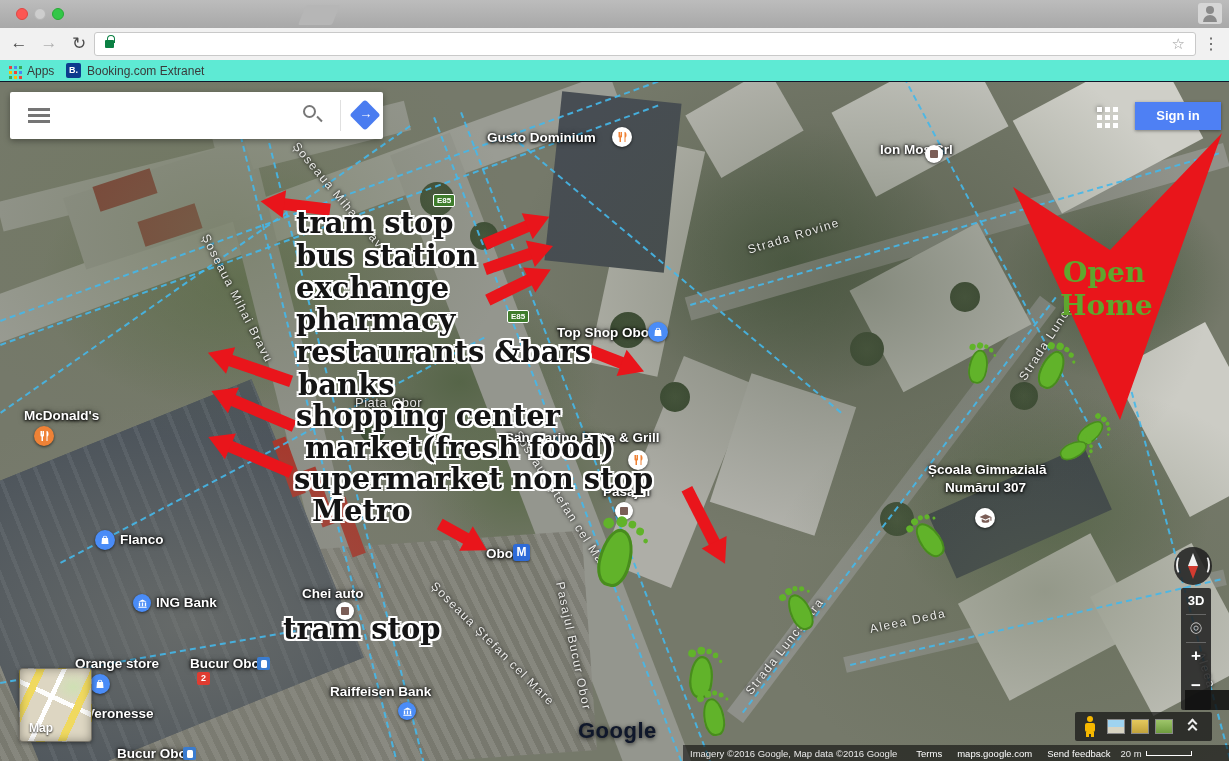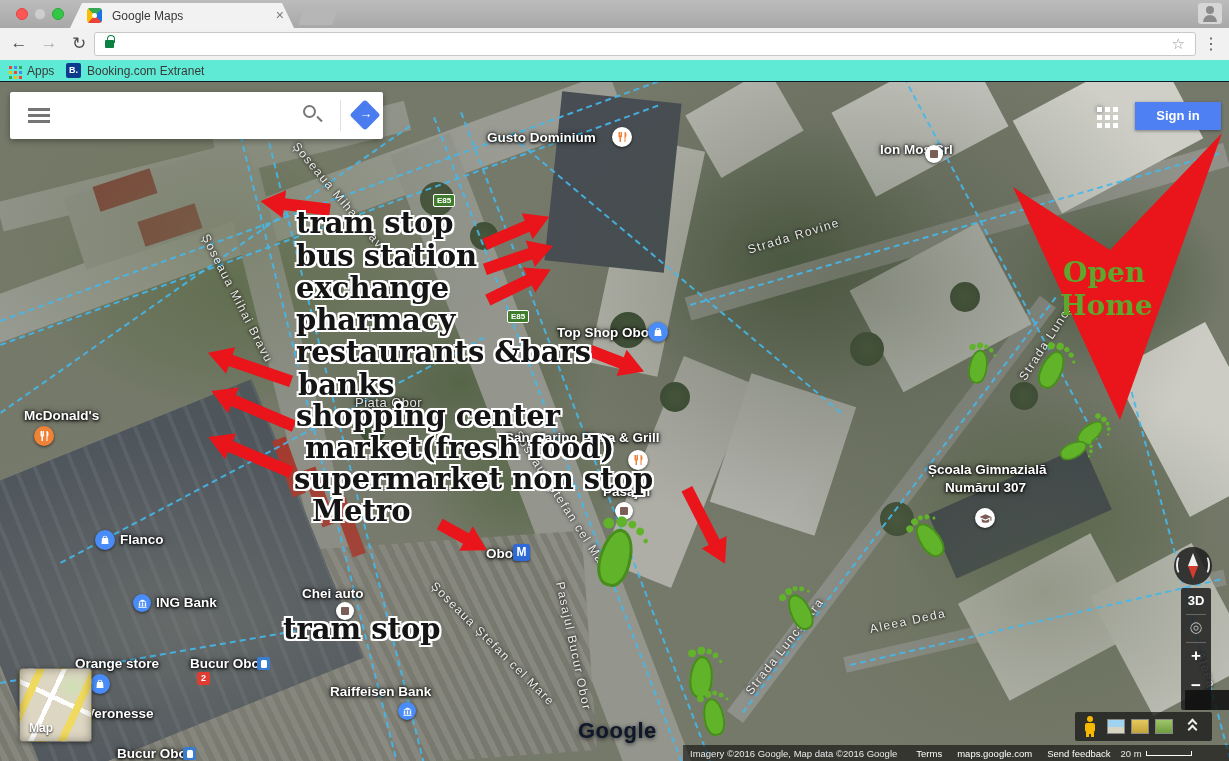--- a/index.html
+++ b/index.html
@@ -120,25 +120,20 @@
   #attr-terms { margin-right:15px; } #attr-site { margin-right:15px; } #attr-feedback { margin-right:10px; }
   #scalebar { width:46px; height:5px; border-left:1px solid #fff; border-right:1px solid #fff; border-bottom:1px solid #fff; margin-left:4px; }
 </style>
 </head>
 <body>
 
 <div id="titlebar">
   <span class="winbtn" style="left:16px;background:#fc5753;border:1px solid #df4744;"></span>
   <span class="winbtn" style="left:34px;background:#cdcdcd;border:1px solid #b5b5b5;"></span>
   <span class="winbtn" style="left:52px;background:#33c748;border:1px solid #27aa35;"></span>
-  <div id="tab">
-    <span id="tab-favicon"></span>
-    <span id="tab-title">Google Maps</span>
-    <span id="tab-close">×</span>
-  </div>
   <span id="newtab"></span>
   <span id="profile-btn">
       <b></b>
       <u></u>
     </span>
 </div>
 
 <div id="toolbar">
   <span class="navbtn" style="left:8px;">←</span>
   <span class="navbtn" style="left:38px;color:#b0b0b0;">→</span>

